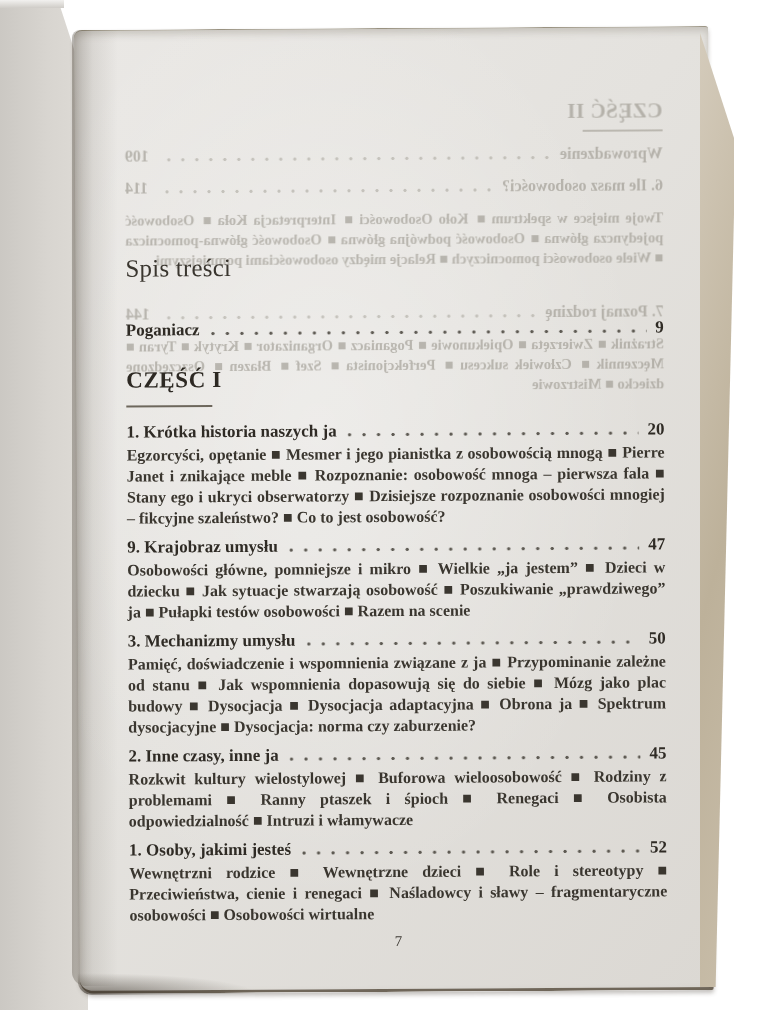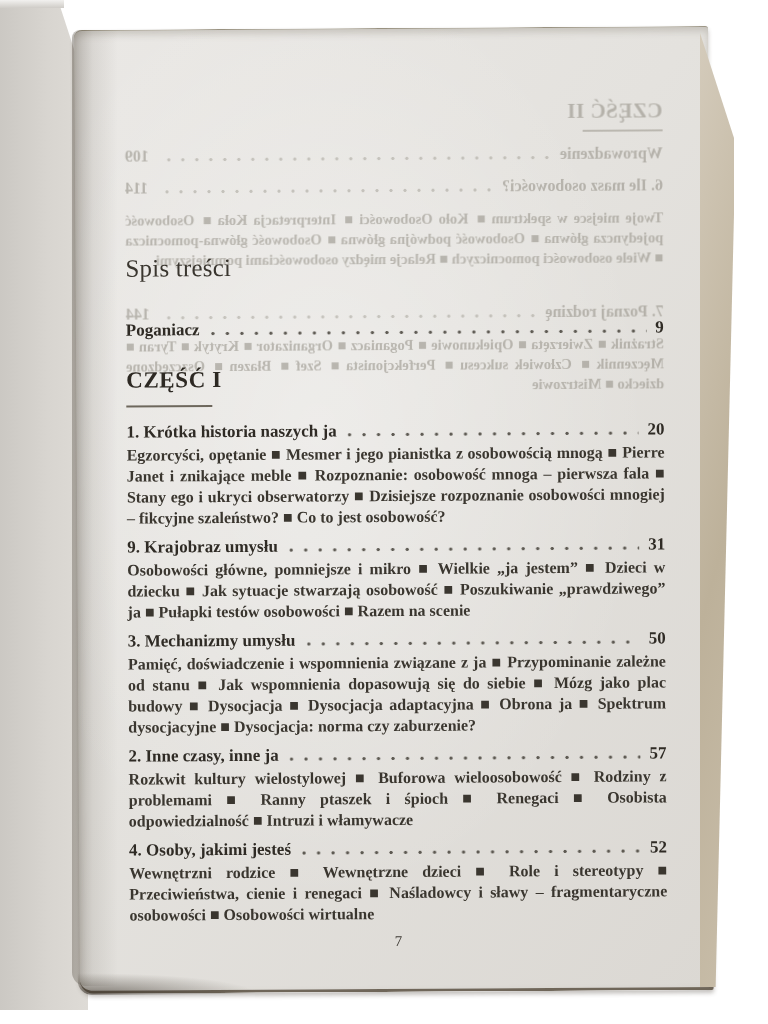--- a/index.html
+++ b/index.html
@@ -160,46 +160,46 @@
               <span class="leader"></span>
               <span>20</span>
             </div>
             <p class="chapter-summary">Egzorcyści, opętanie ■ Mesmer i jego pianistka z osobowością mnogą ■ Pierre Janet i znikające meble ■ Rozpoznanie: osobowość mnoga – pierwsza fala ■ Stany ego i ukryci obserwatorzy ■ Dzisiejsze rozpoznanie osobowości mnogiej – fikcyjne szaleństwo? ■ Co to jest osobowość?</p>
           </div>
 
           <div class="chapter">
             <div class="toc-row">
               <span>9. Krajobraz umysłu</span>
               <span class="leader"></span>
-              <span>31</span>
+              <span>47</span>
             </div>
             <p class="chapter-summary">Osobowości główne, pomniejsze i mikro ■ Wielkie „ja jestem” ■ Dzieci w dziecku ■ Jak sytuacje stwarzają osobowość ■ Poszukiwanie „prawdziwego” ja ■ Pułapki testów osobowości ■ Razem na scenie</p>
           </div>
 
           <div class="chapter">
             <div class="toc-row">
               <span>3. Mechanizmy umysłu</span>
               <span class="leader"></span>
               <span>50</span>
             </div>
             <p class="chapter-summary">Pamięć, doświadczenie i wspomnienia związane z ja ■ Przypominanie zależne od stanu ■ Jak wspomnienia dopasowują się do siebie ■ Mózg jako plac budowy ■ Dysocjacja ■ Dysocjacja adaptacyjna ■ Obrona ja ■ Spektrum dysocjacyjne ■ Dysocjacja: norma czy zaburzenie?</p>
           </div>
 
           <div class="chapter">
             <div class="toc-row">
               <span>2. Inne czasy, inne ja</span>
               <span class="leader"></span>
-              <span>57</span>
+              <span>45</span>
             </div>
             <p class="chapter-summary">Rozkwit kultury wielostylowej ■ Buforowa wieloosobowość ■ Rodziny z problemami ■ Ranny ptaszek i śpioch ■ Renegaci ■ Osobista odpowiedzialność ■ Intruzi i włamywacze</p>
           </div>
 
           <div class="chapter">
             <div class="toc-row">
-              <span>4. Osoby, jakimi jesteś</span>
+              <span>1. Osoby, jakimi jesteś</span>
               <span class="leader"></span>
               <span>52</span>
             </div>
             <p class="chapter-summary">Wewnętrzni rodzice ■ Wewnętrzne dzieci ■ Role i stereotypy ■ Przeciwieństwa, cienie i renegaci ■ Naśladowcy i sławy – fragmentaryczne osobowości ■ Osobowości wirtualne</p>
           </div>
         </div>
 
     </div>
 
     <div class="page-num">7</div>

